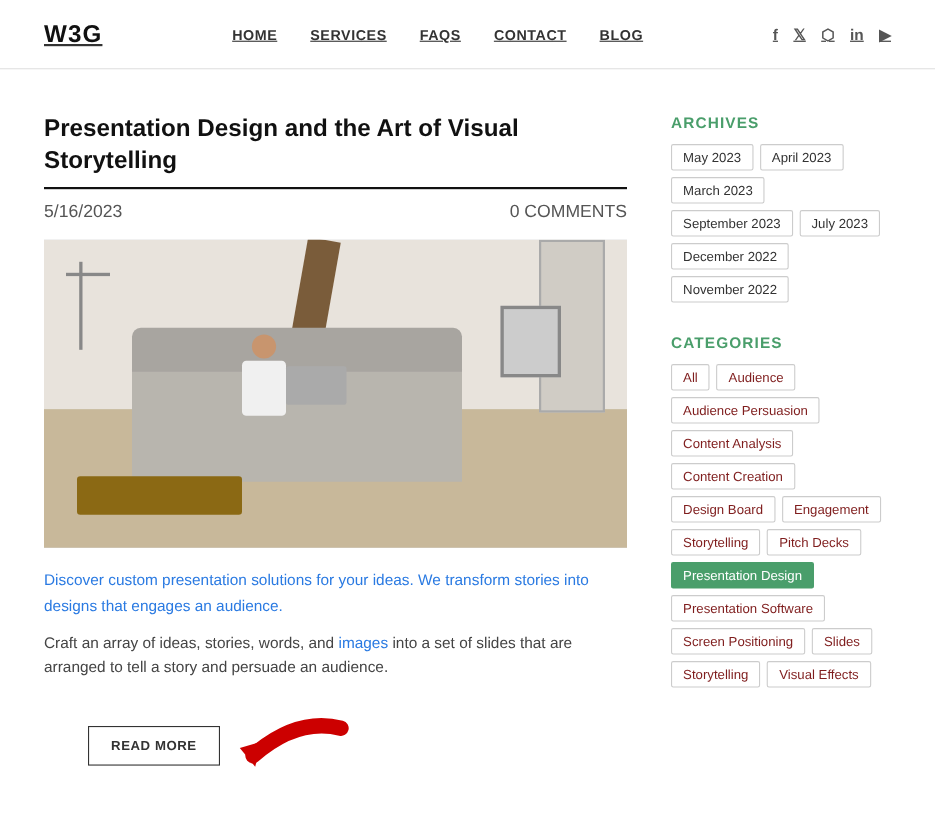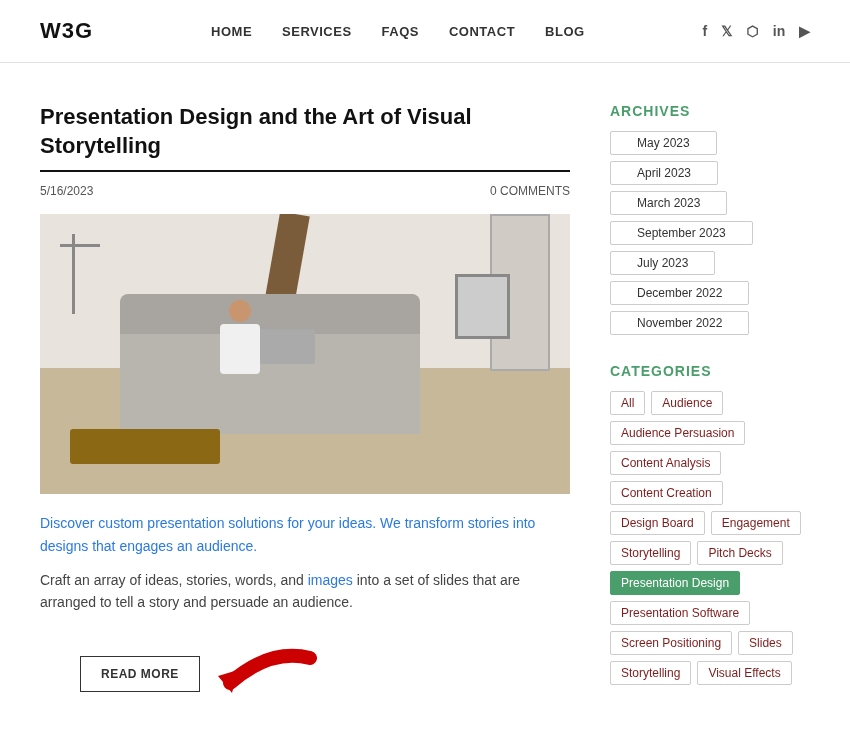--- a/index.html
+++ b/index.html
@@ -5,20 +5,21 @@
     * { margin: 0; padding: 0; box-sizing: border-box; }
     body { font-family: Arial, sans-serif; background: #fff; color: #333; font-size: 14px; }
 
     
     .header {
       display: flex;
       align-items: center;
       justify-content: space-between;
       padding: 18px 40px;
       border-bottom: 1px solid #e0e0e0;
+      text-decoration: underline;
     }
     .logo {
       font-size: 22px;
       font-weight: 900;
       color: #111;
       letter-spacing: 1px;
     }
     .nav {
       display: flex;
       gap: 30px;
@@ -66,21 +67,21 @@
     }
     .post-title-underline {
       height: 2px;
       background: #111;
       margin-bottom: 12px;
       width: 100%;
     }
     .post-meta {
       display: flex;
       justify-content: space-between;
-      font-size: 12px;
+      font-size: 16px;
       color: #555;
       margin-bottom: 16px;
     }
 
     .post-image {
       width: 100%;
       height: 280px;
       background: #c8c8c8;
       margin-bottom: 18px;
       position: relative;
@@ -146,21 +147,21 @@
     }
 
     .archive-grid {
       display: flex;
       flex-wrap: wrap;
       gap: 6px;
     }
 
     .archive-tag {
       border: 1px solid #ccc;
-      padding: 4px 26px;
+      padding: 4px 10px;
       font-size: 12px;
       color: #333;
       cursor: pointer;
       background: #fff;
       border-radius: 2px;
     }
 
     .category-tags {
       display: flex;
       flex-wrap: wrap;

